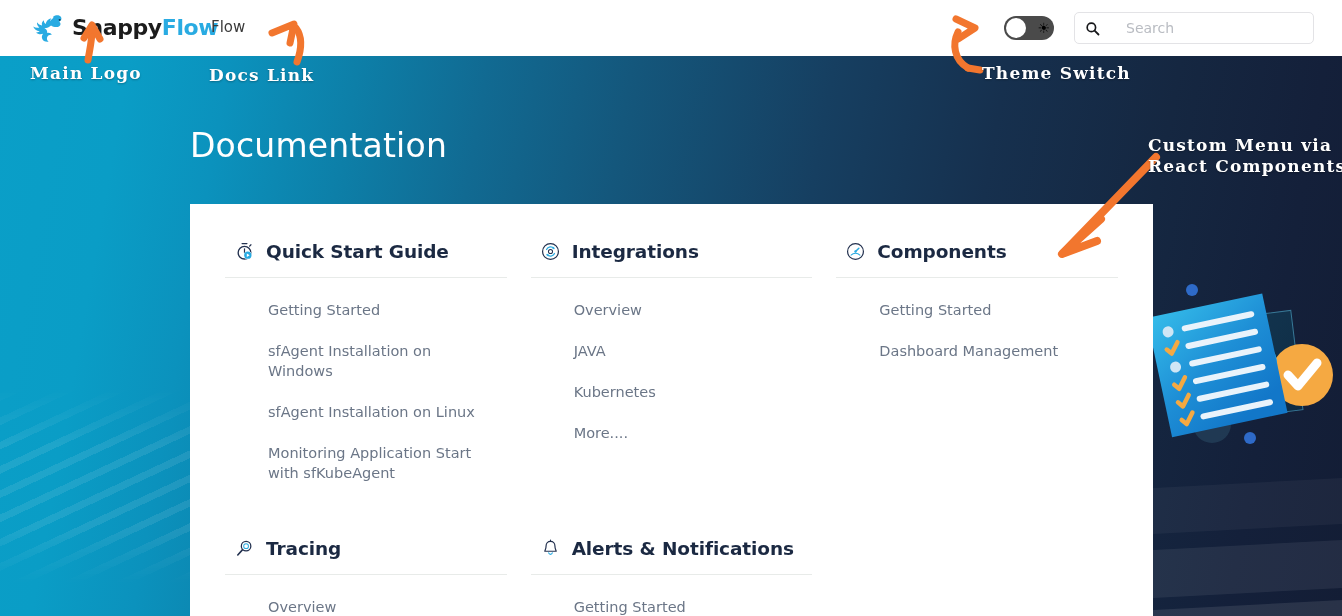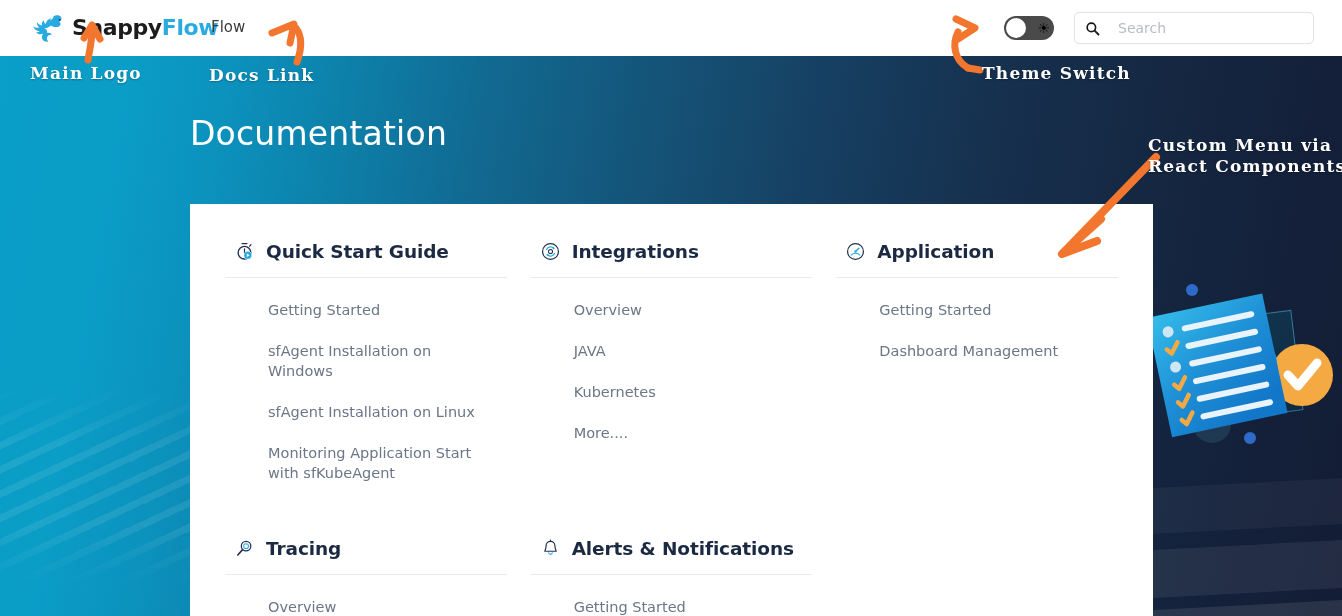--- a/index.html
+++ b/index.html
@@ -86,21 +86,21 @@
   .search-box {
     position: absolute;
     left: 1074px; top: 12px;
     width: 240px; height: 32px;
     border: 1px solid #e3e3e6;
     border-radius: 5px;
     background: #ffffff;
     display: flex;
     align-items: center;
     padding: 0 10px;
-    gap: 18px;
+    gap: 26px;
   }
   .search-icon { width: 15px; height: 15px; flex: 0 0 auto; }
   .search-input {
     border: none;
     outline: none;
     font-size: 14px;
     font-family: "DejaVu Sans", sans-serif;
     color: #2b2b2b;
     width: 100%;
     background: transparent;
@@ -147,21 +147,21 @@
     position: absolute;
     background: rgba(255,255,255,0.045);
     pointer-events: none;
   }
   .hero-band.b1 { left: 1040px; top: 430px; width: 302px; height: 46px; transform: skewY(-3deg); }
   .hero-band.b2 { left: 1040px; top: 492px; width: 302px; height: 48px; background: rgba(255,255,255,0.07); transform: skewY(-3deg); }
   .hero-band.b3 { left: 1040px; top: 552px; width: 302px; height: 60px; background: rgba(255,255,255,0.095); transform: skewY(-3deg); }
 
   .hero-title {
     position: absolute;
-    left: 190px; top: 114px;
+    left: 190px; top: 126px;
     font-size: 33px;
     font-weight: 400;
     color: #ffffff;
     font-family: "DejaVu Sans", sans-serif;
     letter-spacing: 0.2px;
     z-index: 5;
   }
 
   
   .illus {
@@ -365,21 +365,21 @@
       </div>
 
       <div class="sec">
         <div class="sec-head">
           <svg class="sec-ico" viewBox="0 0 24 24">
             <circle cx="12" cy="12" r="10" fill="none" stroke="#23314f" stroke-width="1.5"></circle>
             <path d="M12 12 l4.2 -4.2" stroke="#29abe2" stroke-width="1.9" stroke-linecap="round"></path>
             <circle cx="12" cy="12" r="1.5" fill="#29abe2"></circle>
             <path d="M6.4 16.6 a7.5 7.5 0 0 1 11.2 0" fill="none" stroke="#29abe2" stroke-width="1.3" stroke-linecap="round"></path>
           </svg>
-          <div class="sec-title">Application</div>
+          <div class="sec-title">Components</div>
         </div>
         <div class="sec-rule"></div>
         <div class="sec-links">
           <a class="sec-link">Getting Started</a>
           <a class="sec-link">Dashboard Management</a>
         </div>
       </div>
 
       <div class="sec row2">
         <div class="sec-head">

